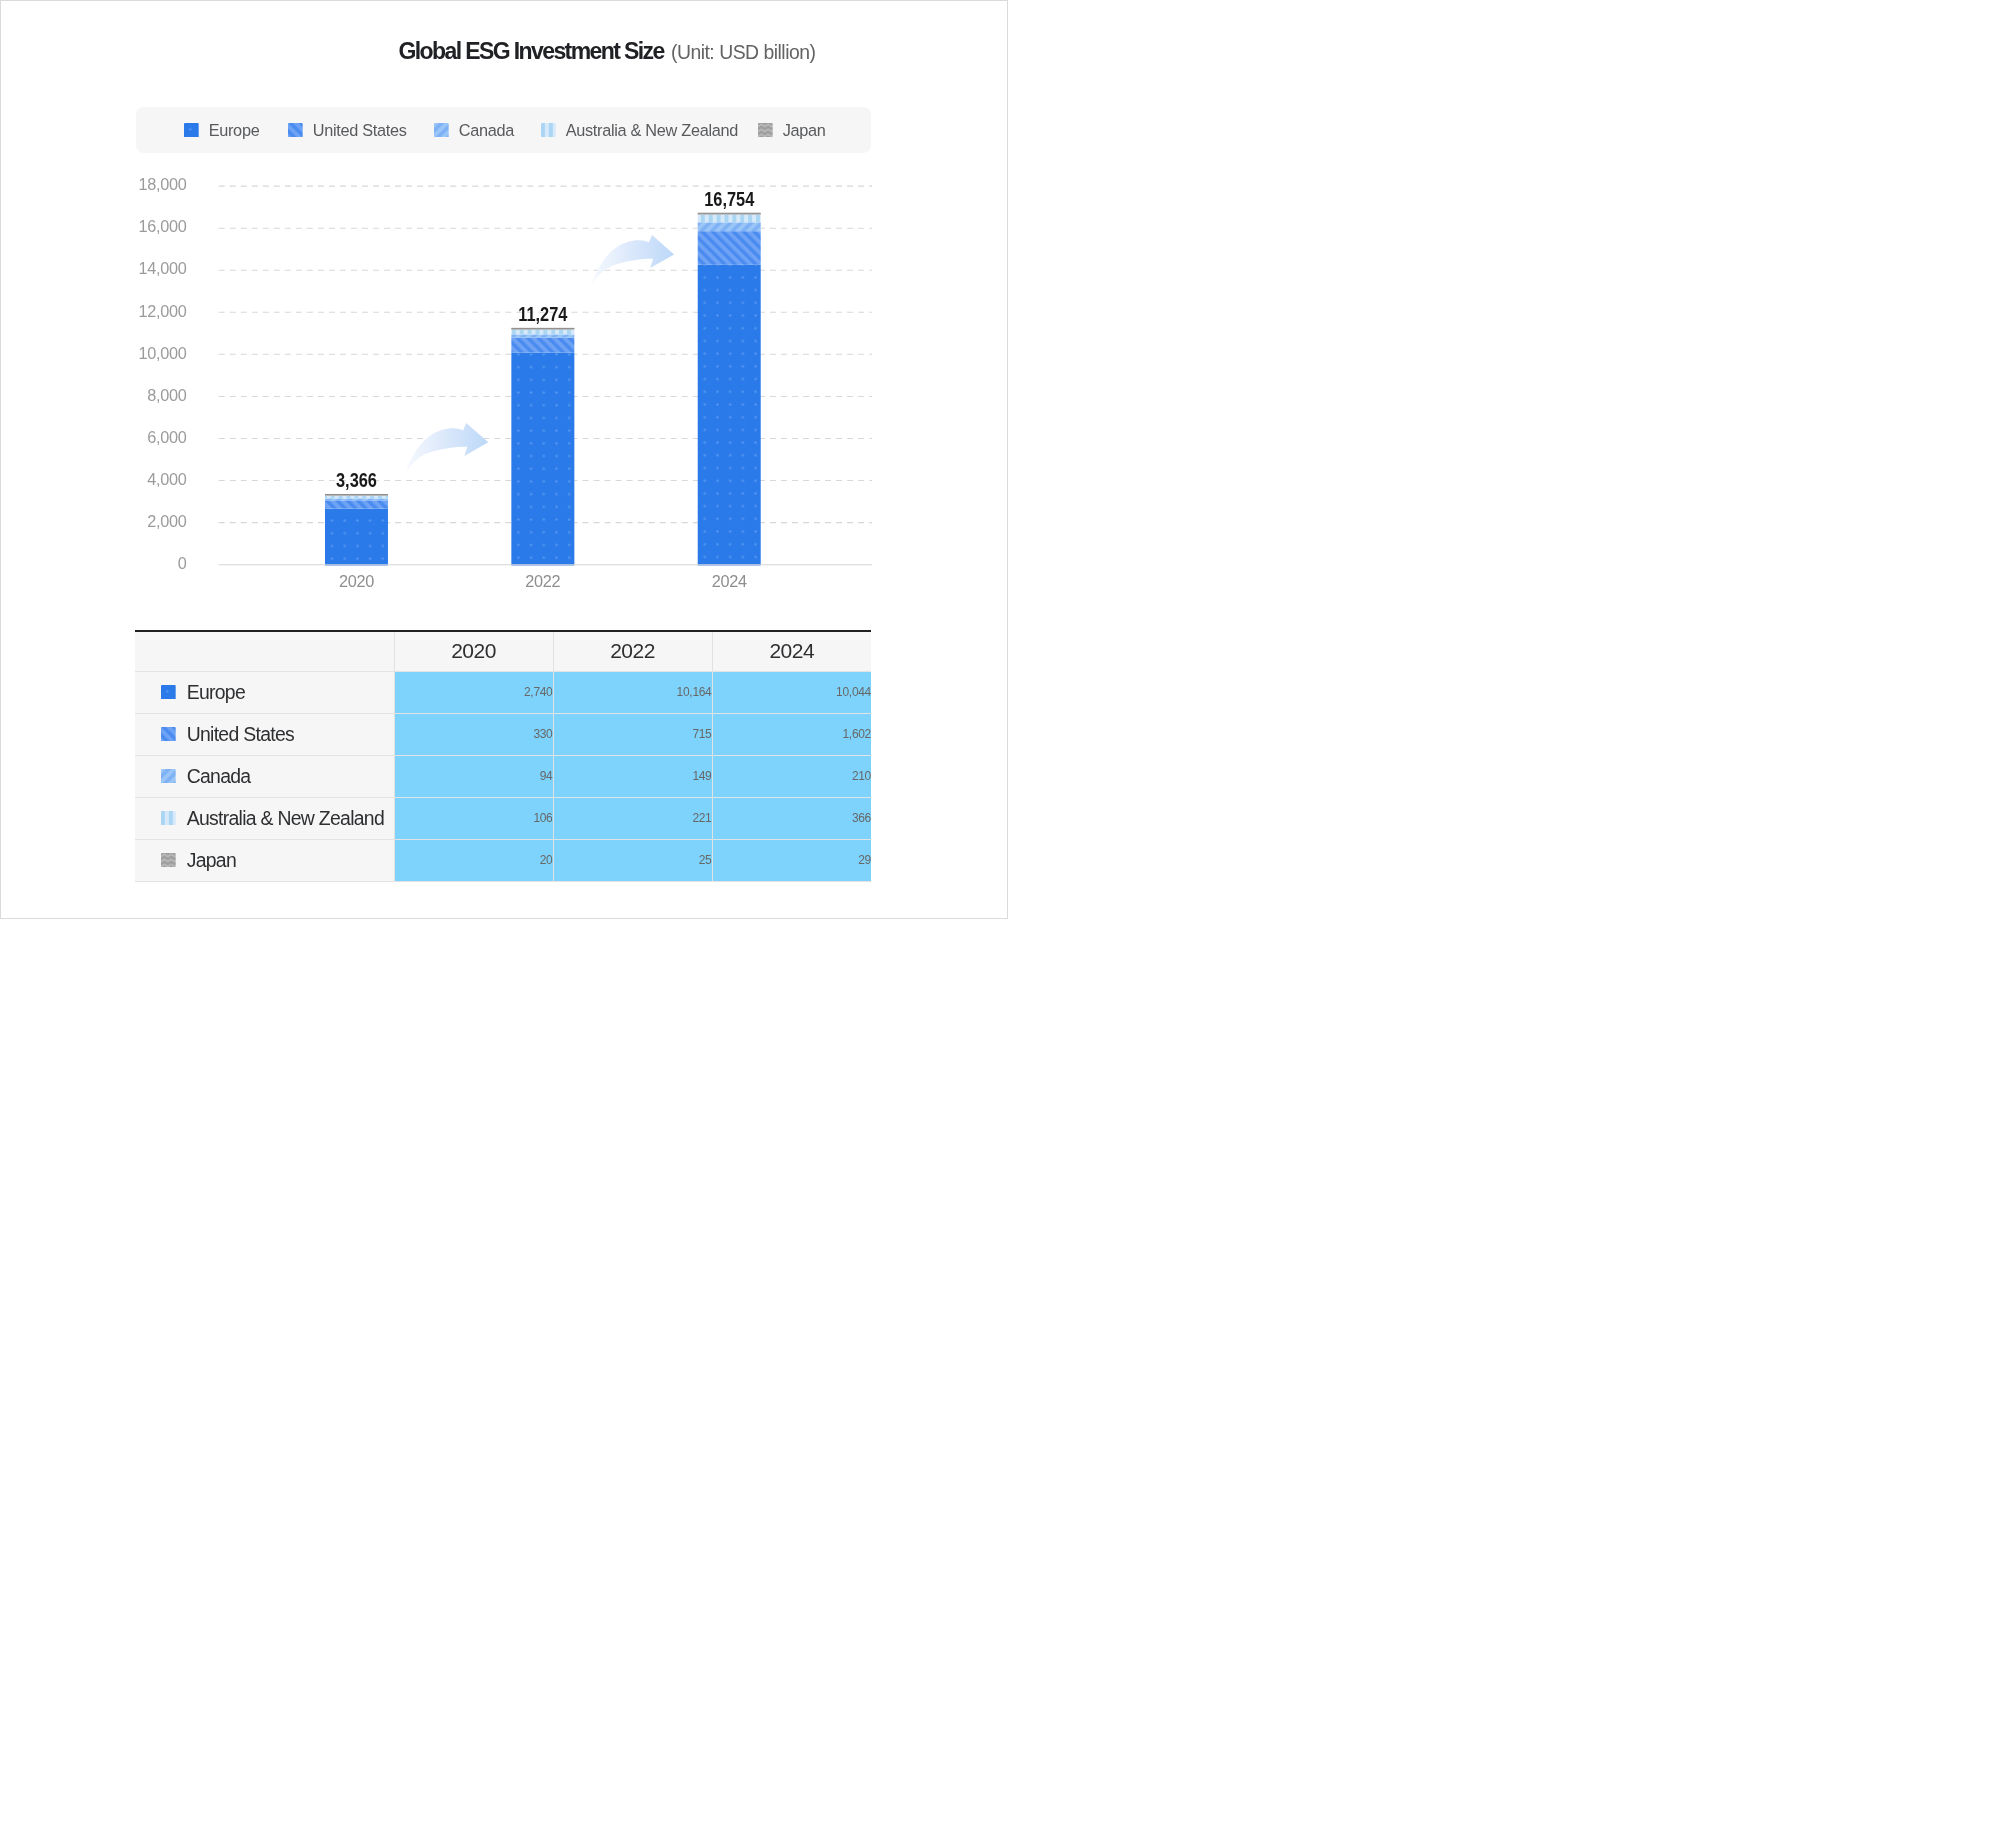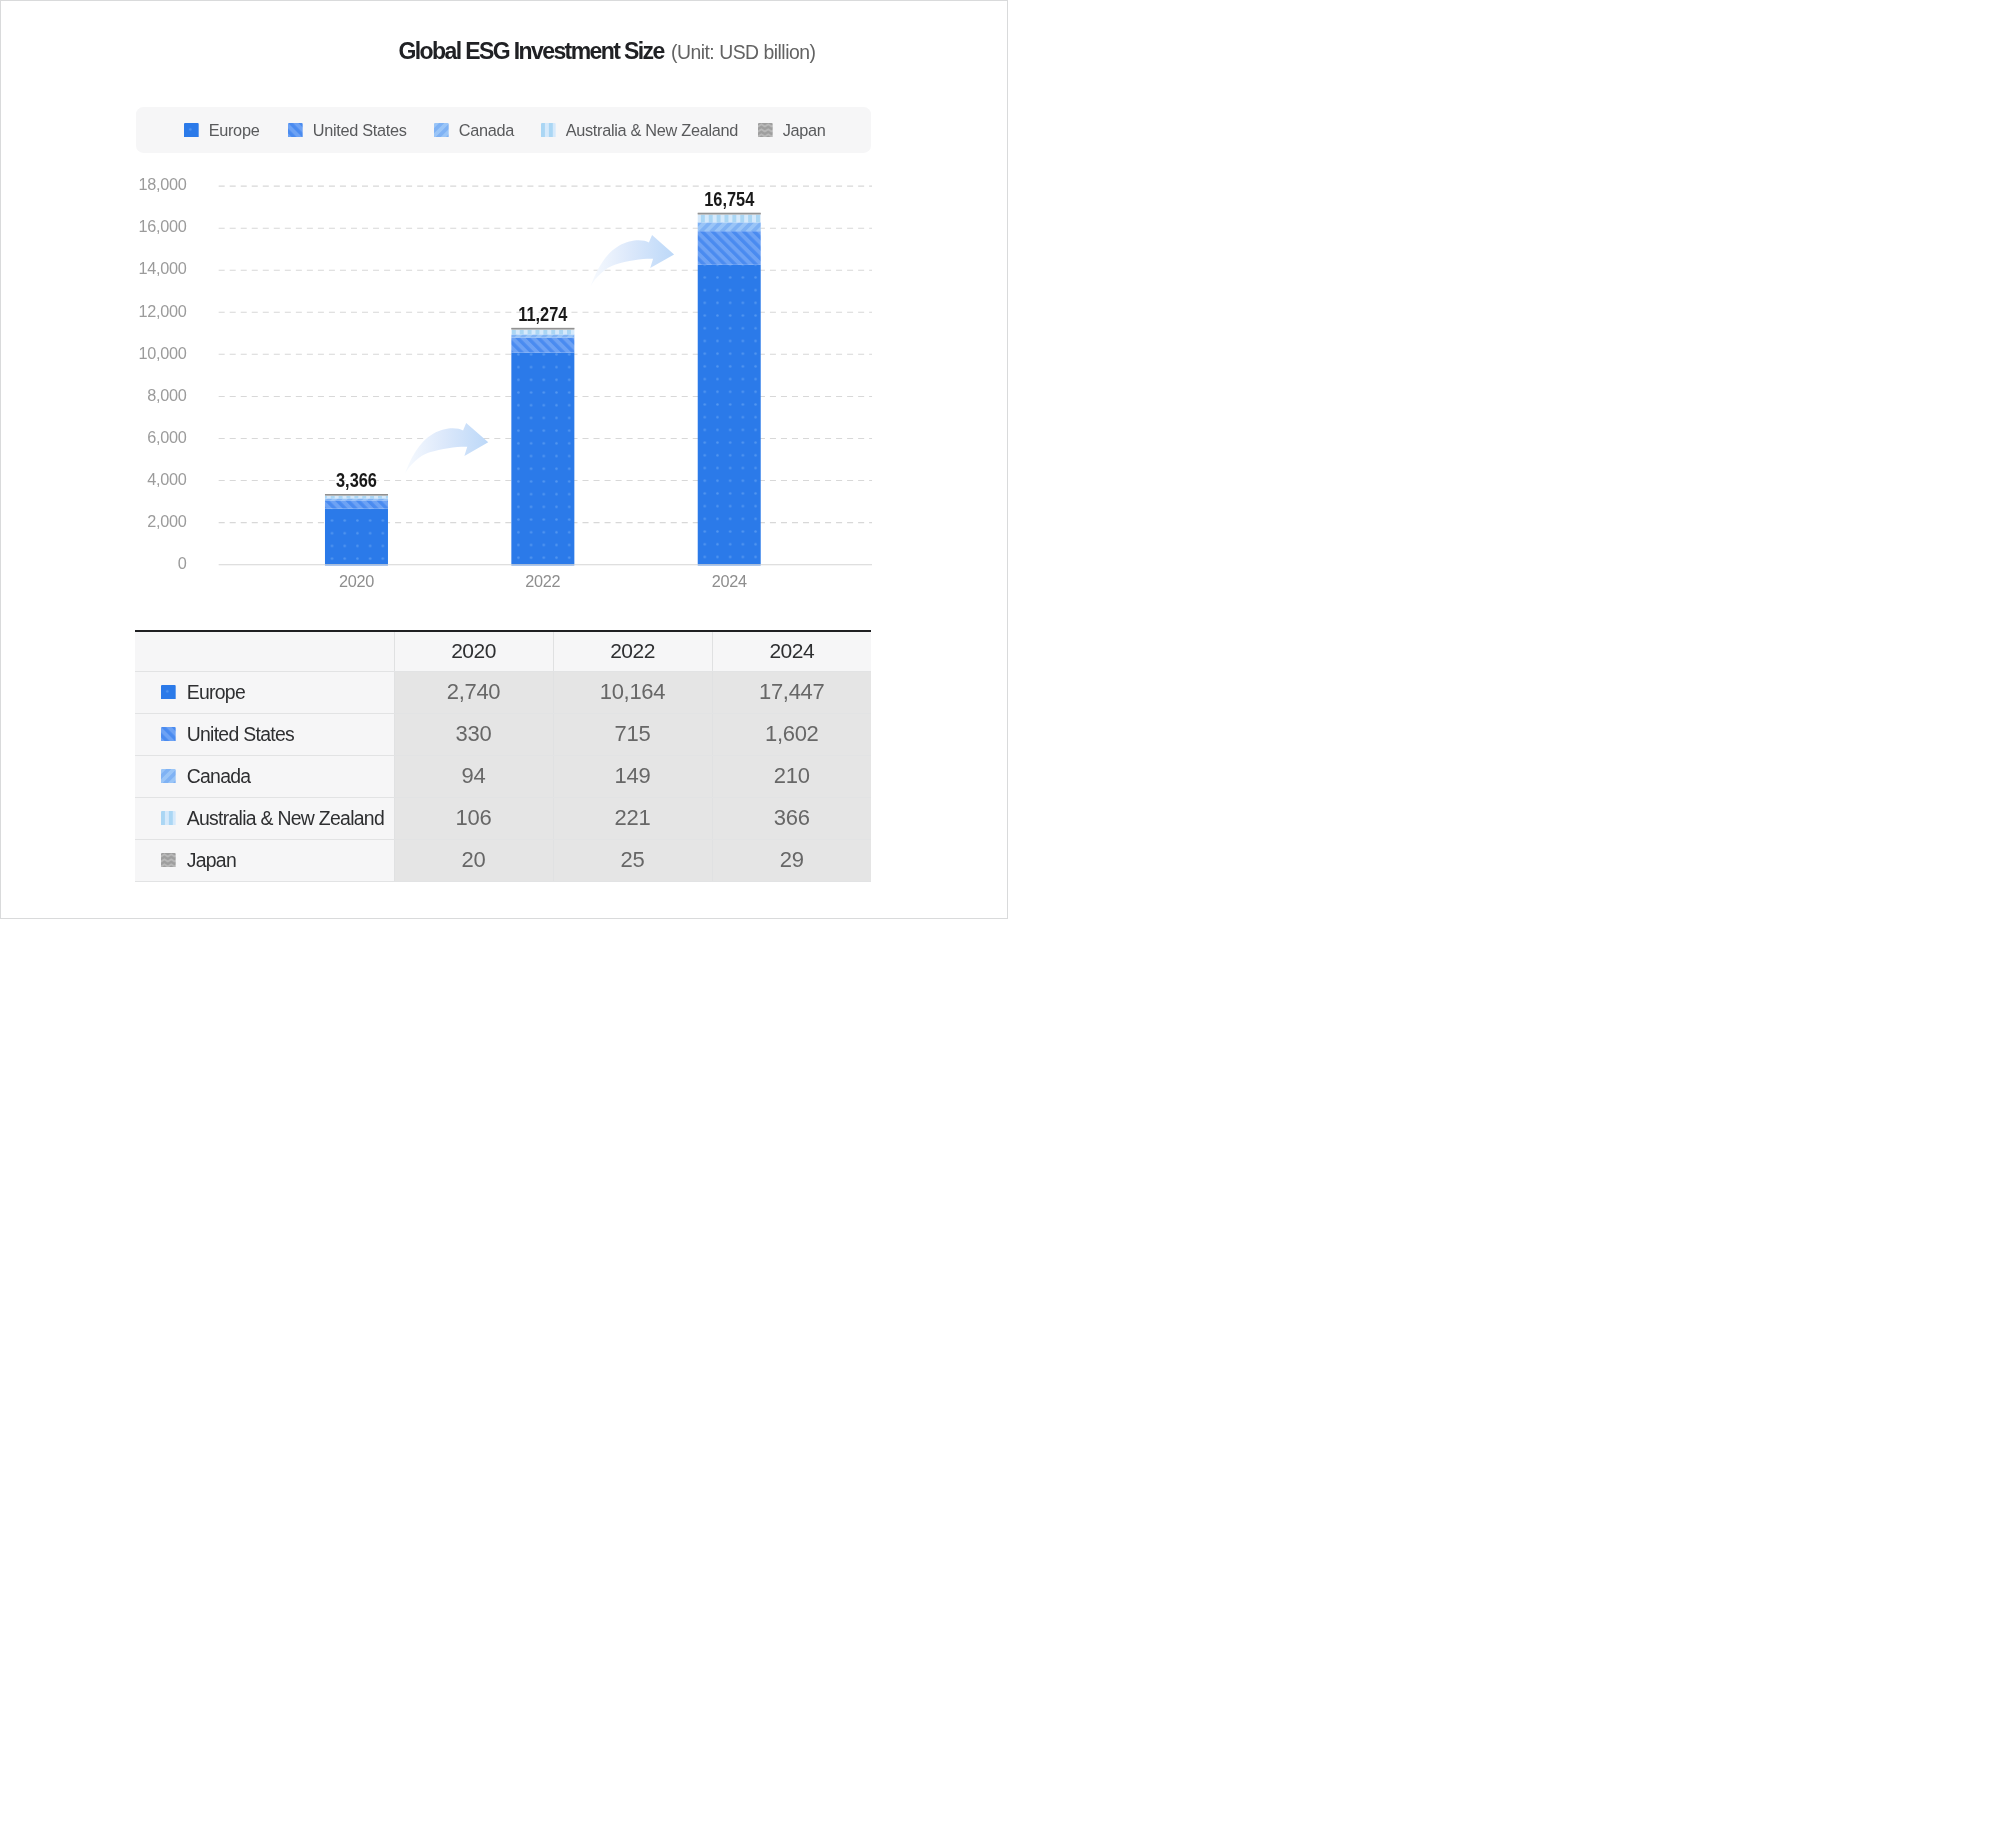--- a/index.html
+++ b/index.html
@@ -18,21 +18,21 @@
   #chart { position:absolute; left:0; top:157px; width:1008px; height:462px; }
   
   .tblwrap { position:absolute; left:135px; top:630px; width:736px; }
   table { border-collapse:collapse; table-layout:fixed; width:736px; border-top:2.1px solid #1f2022; }
   col.c0 { width:259px; } col.cy { width:159px; }
   th, td { border-bottom:0.5px solid #e2e3e4; font-weight:normal; }
   thead th { height:40px; background:#f6f6f7; font-size:21px; color:#2e2f31; letter-spacing:-0.5px; text-align:center; vertical-align:middle; }
   thead th.c0 { border-right:0.5px solid #e0e1e2; }
   tbody td { height:42px; vertical-align:middle; }
   td.lab { background:#f6f6f7; border-right:0.5px solid #e0e1e2; }
-  td.val { text-align:center; font-size:22px; color:#676767; letter-spacing:-0.3px; background:#e5e5e5; }
+  td.val { text-align:right; font-size:12px; color:#676767; letter-spacing:-0.3px; background:#7dd3fc; }
   td.val + td.val { border-left:0.5px solid #e0e1e2; }
   .labin { display:flex; align-items:center; padding-left:26px; white-space:nowrap; }
   .labin .lt { font-size:19.4px; color:#2e2f31; letter-spacing:-0.7px; margin-left:11px; }
 </style>
 </head>
 <body>
 <div class="frame"></div>
 
 <svg width="0" height="0" style="position:absolute">
 <defs>
@@ -202,21 +202,21 @@
       <td class="lab">
             <div class="labin">
               <svg class="sw" width="14.7" height="14.7" viewBox="0 0 28 28">
                 <rect width="28" height="28" rx="2" fill="url(#peu)"></rect>
               </svg>
               <span class="lt">Europe</span>
             </div>
           </td>
       <td class="val">2,740</td>
           <td class="val">10,164</td>
-          <td class="val">17,447</td>
+          <td class="val">10,044</td>
     </tr>
     <tr>
       <td class="lab">
             <div class="labin">
               <svg class="sw" width="14.7" height="14.7" viewBox="0 0 28 28">
                 <rect width="28" height="28" rx="2" fill="url(#pus)"></rect>
               </svg>
               <span class="lt">United States</span>
             </div>
           </td>

